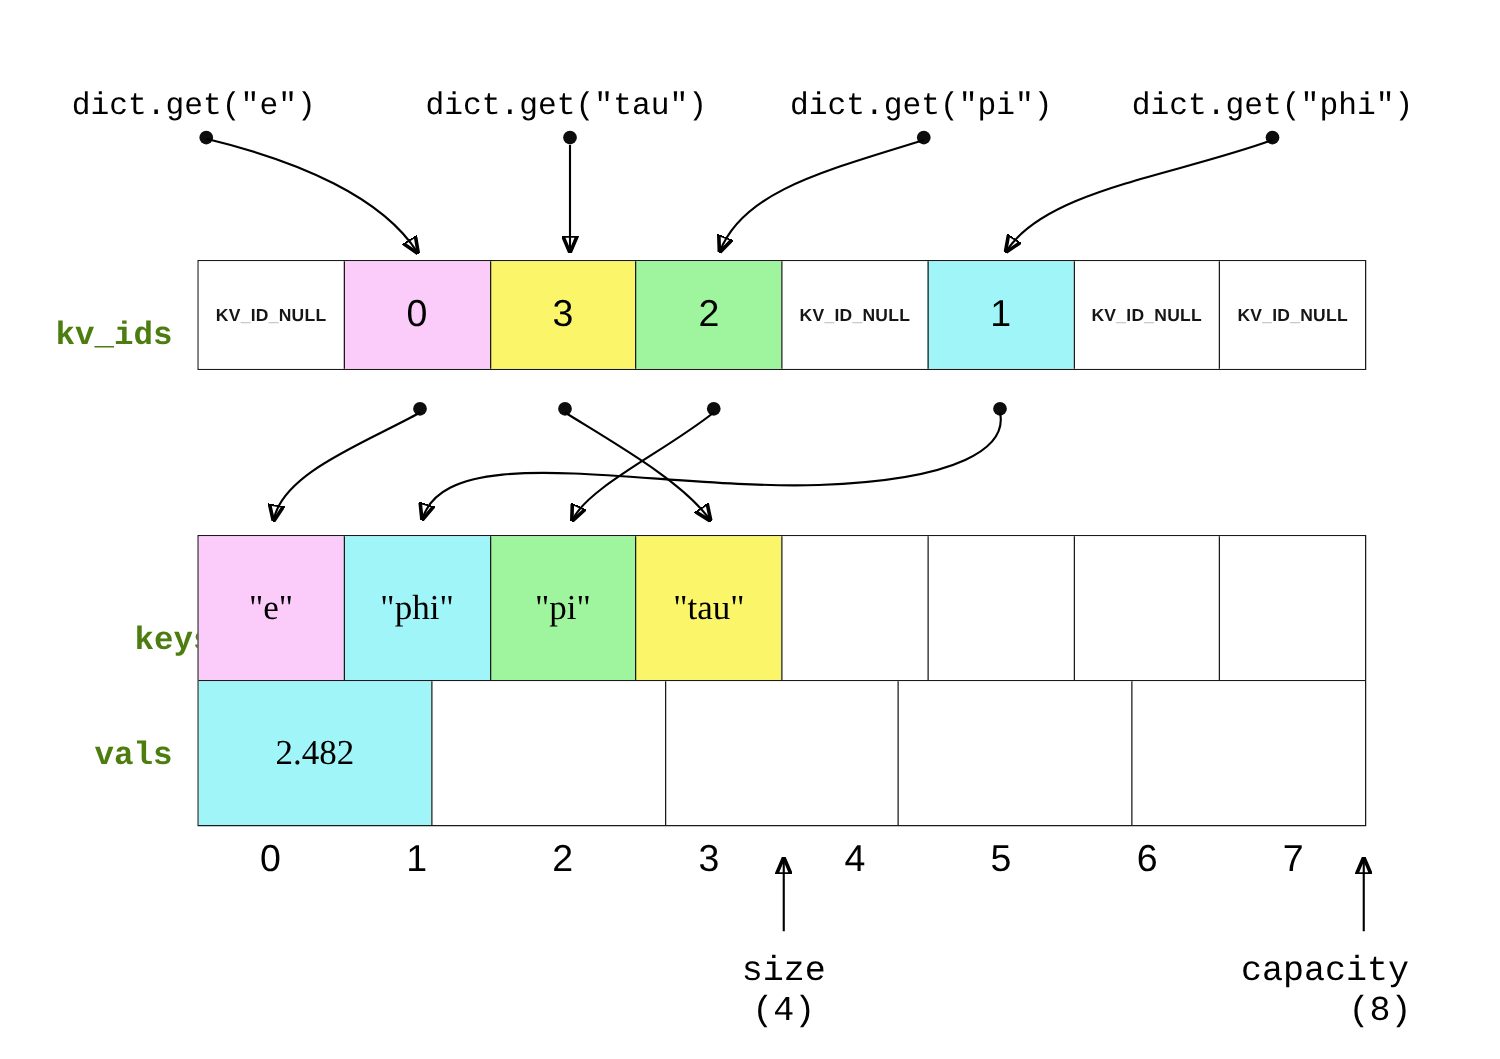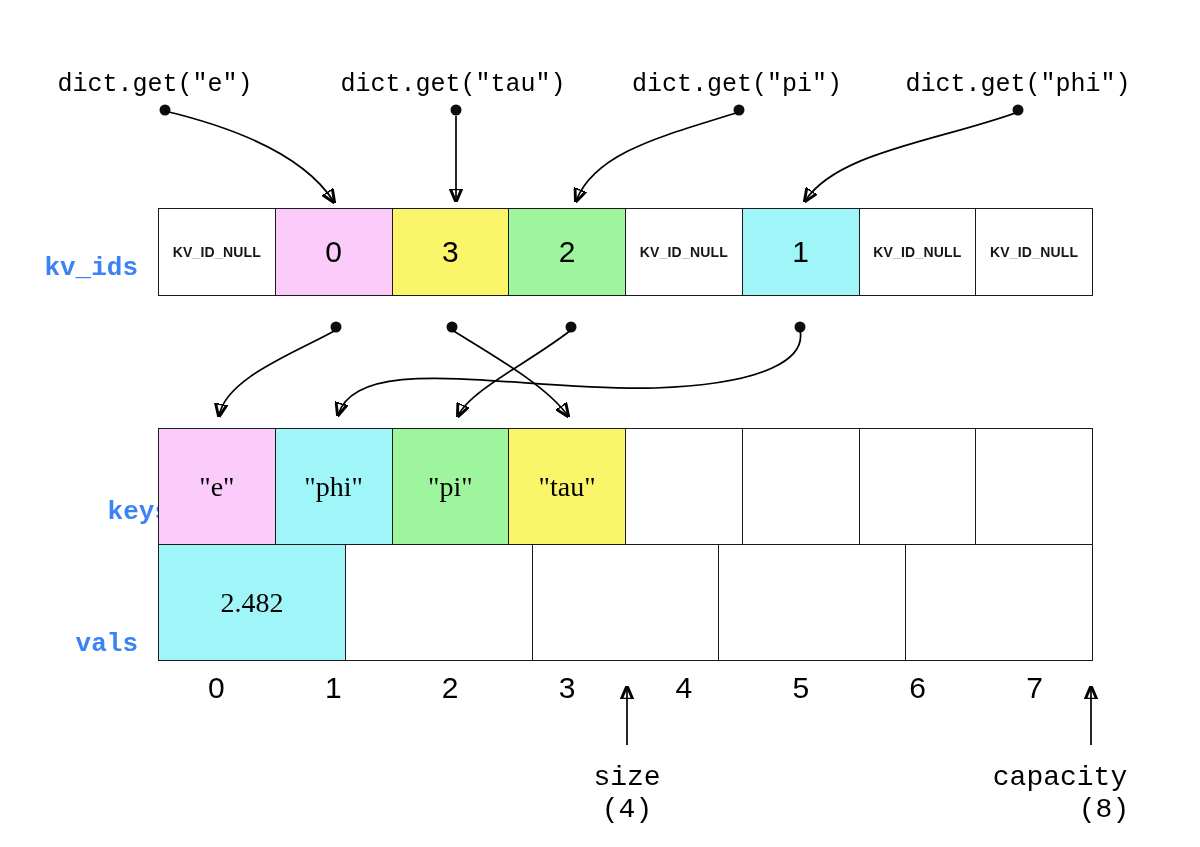--- a/index.html
+++ b/index.html
@@ -30,21 +30,21 @@
   
   .row-label {
     position: absolute;
     left: 0;
     width: 138px;
     text-align: right;
     font-family: "Liberation Mono", monospace;
     font-weight: bold;
     font-size: 26px;
     line-height: 32px;
-    color: #3b82f6;
+    color: #4d7c0f;
   }
 
   
   .arr-table {
     position: absolute;
     left: 158px;
     width: 935px;
     border: 1.6px solid #1a1a1a;
     box-sizing: border-box;
     display: flex;
@@ -126,21 +126,21 @@
 
 <div id="stage">
 
   <div class="q-label" style="left:155px; top:70px;">dict.get("e")</div>
   <div class="q-label" style="left:453px; top:70px;">dict.get("tau")</div>
   <div class="q-label" style="left:737px; top:70px;">dict.get("pi")</div>
   <div class="q-label" style="left:1018px; top:70px;">dict.get("phi")</div>
 
   <div class="row-label" style="top:252px;">kv_ids</div>
   <div class="row-label" style="top:496px;margin-left:32px;">keys</div>
-  <div class="row-label" style="top:588px;margin-top:40px;">vals</div>
+  <div class="row-label" style="top:588px;">vals</div>
 
   <div id="kv-table" class="arr-table">
     <div class="cell kv-null">KV<span class="us">_</span>ID<span class="us">_</span>NULL</div>
     <div class="cell kv-num" style="background-color: rgb(251, 204, 249);">0</div>
     <div class="cell kv-num" style="background-color: rgb(251, 246, 105);">3</div>
     <div class="cell kv-num" style="background-color: rgb(158, 245, 157);">2</div>
     <div class="cell kv-null">KV<span class="us">_</span>ID<span class="us">_</span>NULL</div>
     <div class="cell kv-num" style="background-color: rgb(160, 245, 248);">1</div>
     <div class="cell kv-null">KV<span class="us">_</span>ID<span class="us">_</span>NULL</div>
     <div class="cell kv-null">KV<span class="us">_</span>ID<span class="us">_</span>NULL</div>

